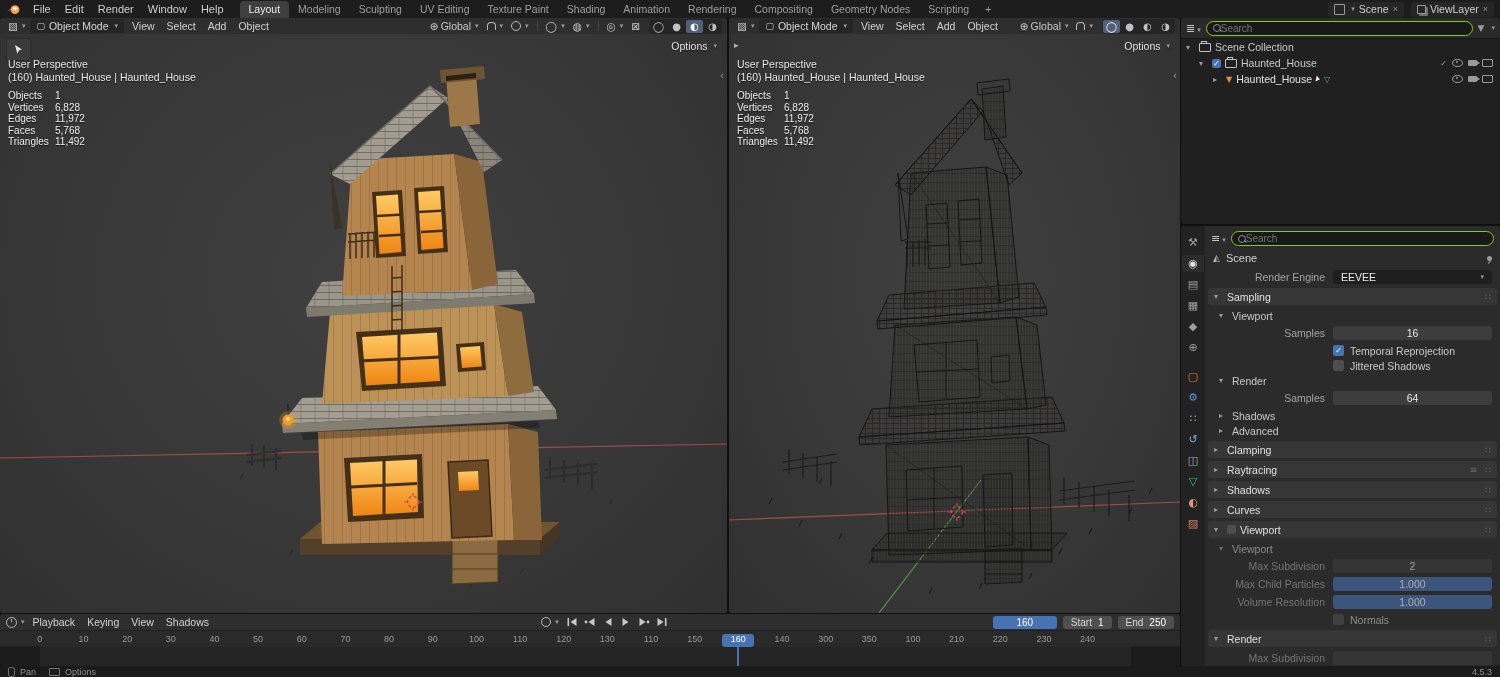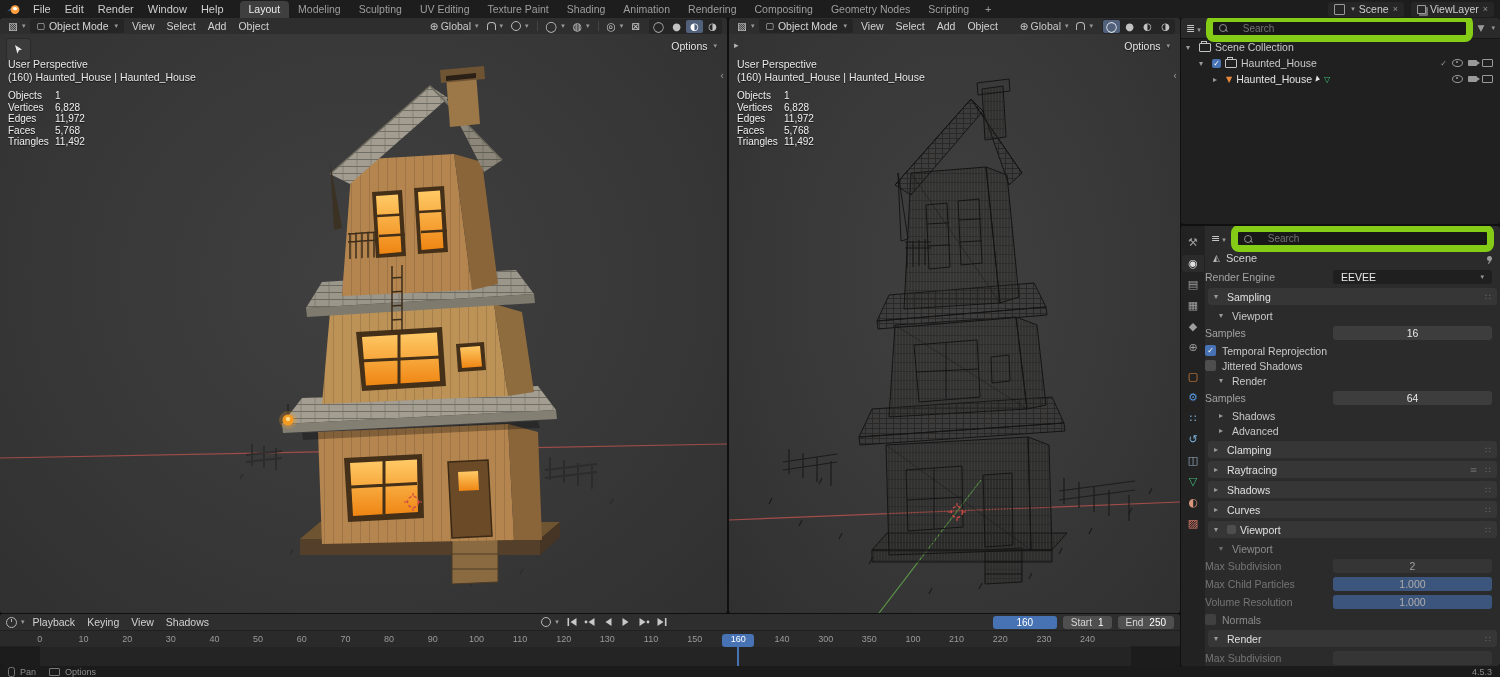--- a/index.html
+++ b/index.html
@@ -58,22 +58,22 @@
   .stats{position:absolute;left:8px;top:56px;font-size:10px;color:#f0f0f0;
          text-shadow:0 1px 1px rgba(0,0,0,.7);line-height:11.5px;}
   .srow{display:flex;}
   .sl{width:47px;}
 
   
   .outliner{position:absolute;left:1181px;top:18px;width:319px;height:206px;background:#202020;
             border-radius:3px;overflow:hidden;box-sizing:border-box;}
   .ol-head{height:20px;background:#2a2a2a;display:flex;align-items:center;gap:5px;padding:0 5px;
            border-bottom:1px solid #161616;}
-  .searchbox{flex:1;height:13px;background:#191919;border:7px solid #84cc16;border-radius:8px;
-             display:flex;align-items:center;gap:16px;padding:0 6px;}
+  .searchbox{flex:1;height:13px;background:#191919;border:1px solid #84cc16;border-radius:8px;
+             display:flex;align-items:center;gap:0;padding:0 6px;}
   .searchbox input{background:transparent;border:none;outline:none;color:#bdbdbd;font-size:10px;
                    width:100%;font-family:inherit;padding:0;}
   .i-glass{width:6px;height:6px;border:1px solid #8d8d8d;border-radius:50%;position:relative;flex:0 0 auto;}
   .i-glass::after{content:"";position:absolute;left:5px;top:5px;width:3px;height:1px;background:#8d8d8d;
                   transform:rotate(45deg);}
   .ol-row{height:16px;display:flex;align-items:center;gap:4px;padding:0 5px;color:#c9c9c9;font-size:10.5px;}
   .ri{margin-left:auto;display:flex;gap:5px;align-items:center;padding-right:2px;color:#9a9a9a;}
   .i-eye{width:9px;height:6px;border:1px solid #9a9a9a;border-radius:50%;position:relative;display:inline-block;}
   .i-eye::after{content:"";position:absolute;left:2.5px;top:1px;width:2px;height:2px;background:#9a9a9a;border-radius:50%;}
   .i-cam{width:9px;height:6px;background:#9a9a9a;border-radius:1px;position:relative;display:inline-block;}
@@ -100,32 +100,32 @@
   .ptab{width:22px;height:17px;display:flex;align-items:center;justify-content:center;font-size:11px;
         border-radius:3px 0 0 3px;color:#9e9e9e;}
   .ptab.active{background:#2b2b2b;color:#e0e0e0;}
   .ptab.gap{margin-top:8px;}
   .pmain{flex:1;overflow:hidden;position:relative;}
   .phead{height:21px;display:flex;align-items:center;gap:5px;padding:2px 6px 0;}
   .pbread{height:18px;display:flex;align-items:center;gap:6px;padding:0 8px;color:#d2d2d2;}
   .i-pin{width:5px;height:5px;background:#9a9a9a;border-radius:50%;position:relative;margin-left:auto;}
   .i-pin::after{content:"";position:absolute;left:2px;top:4px;width:1px;height:4px;background:#9a9a9a;transform:rotate(35deg);}
   .prow{height:16px;display:flex;align-items:center;margin:2px 8px 2px 0;}
-  .plabel{width:120px;text-align:left;padding-right:8px;color:#a3a3a3;font-size:10.5px;flex:0 0 auto;}
+  .plabel{width:120px;text-align:right;padding-right:8px;color:#a3a3a3;font-size:10.5px;flex:0 0 auto;}
   .pfield{flex:1;height:14px;border-radius:3px;display:flex;align-items:center;justify-content:center;
           font-size:10.5px;color:#e8e8e8;}
   .pfield.menu{background:#1f1f1f;justify-content:flex-start;padding:0 8px;}
   .pfield.menu .chev{margin-left:auto;}
   .pfield.num{background:#3d3d3d;}
   .pfield.slider{background:var(--c-accent,#4772b3);color:#fff;}
   .psec{height:17px;background:#363636;border-radius:3px;margin:3px 3px;display:flex;align-items:center;
         gap:4px;padding:0 6px;color:#e0e0e0;font-size:10.5px;}
   .psec .dots{margin-left:auto;color:#6b6b6b;font-size:9px;}
   .psub{height:15px;display:flex;align-items:center;gap:4px;padding-left:14px;color:#c9c9c9;font-size:10.5px;}
-  .pcheckrow{display:flex;align-items:center;gap:6px;height:15px;font-size:10.5px;color:#c9c9c9;}
+  .pcheckrow{display:flex;align-items:center;gap:6px;height:15px;margin-left:128px;font-size:10.5px;color:#c9c9c9;}
   .dim{opacity:.6;}
 
   
   .timeline{position:absolute;left:0;top:614px;width:1180px;height:52px;background:#262626;
             border-radius:3px;overflow:hidden;box-sizing:border-box;}
   .tl-head{height:16px;background:#2e2e2e;display:flex;align-items:center;gap:2px;padding:0 6px;
            font-size:10.5px;border-bottom:1px solid #202020;}
   .i-clock{width:9px;height:9px;border:1px solid #b5b5b5;border-radius:50%;position:relative;display:inline-block;}
   .i-clock::after{content:"";position:absolute;left:4px;top:1.5px;width:1px;height:3px;background:#b5b5b5;}
   .pbtn{width:16px;height:13px;display:flex;align-items:center;justify-content:center;border-radius:2px;}

